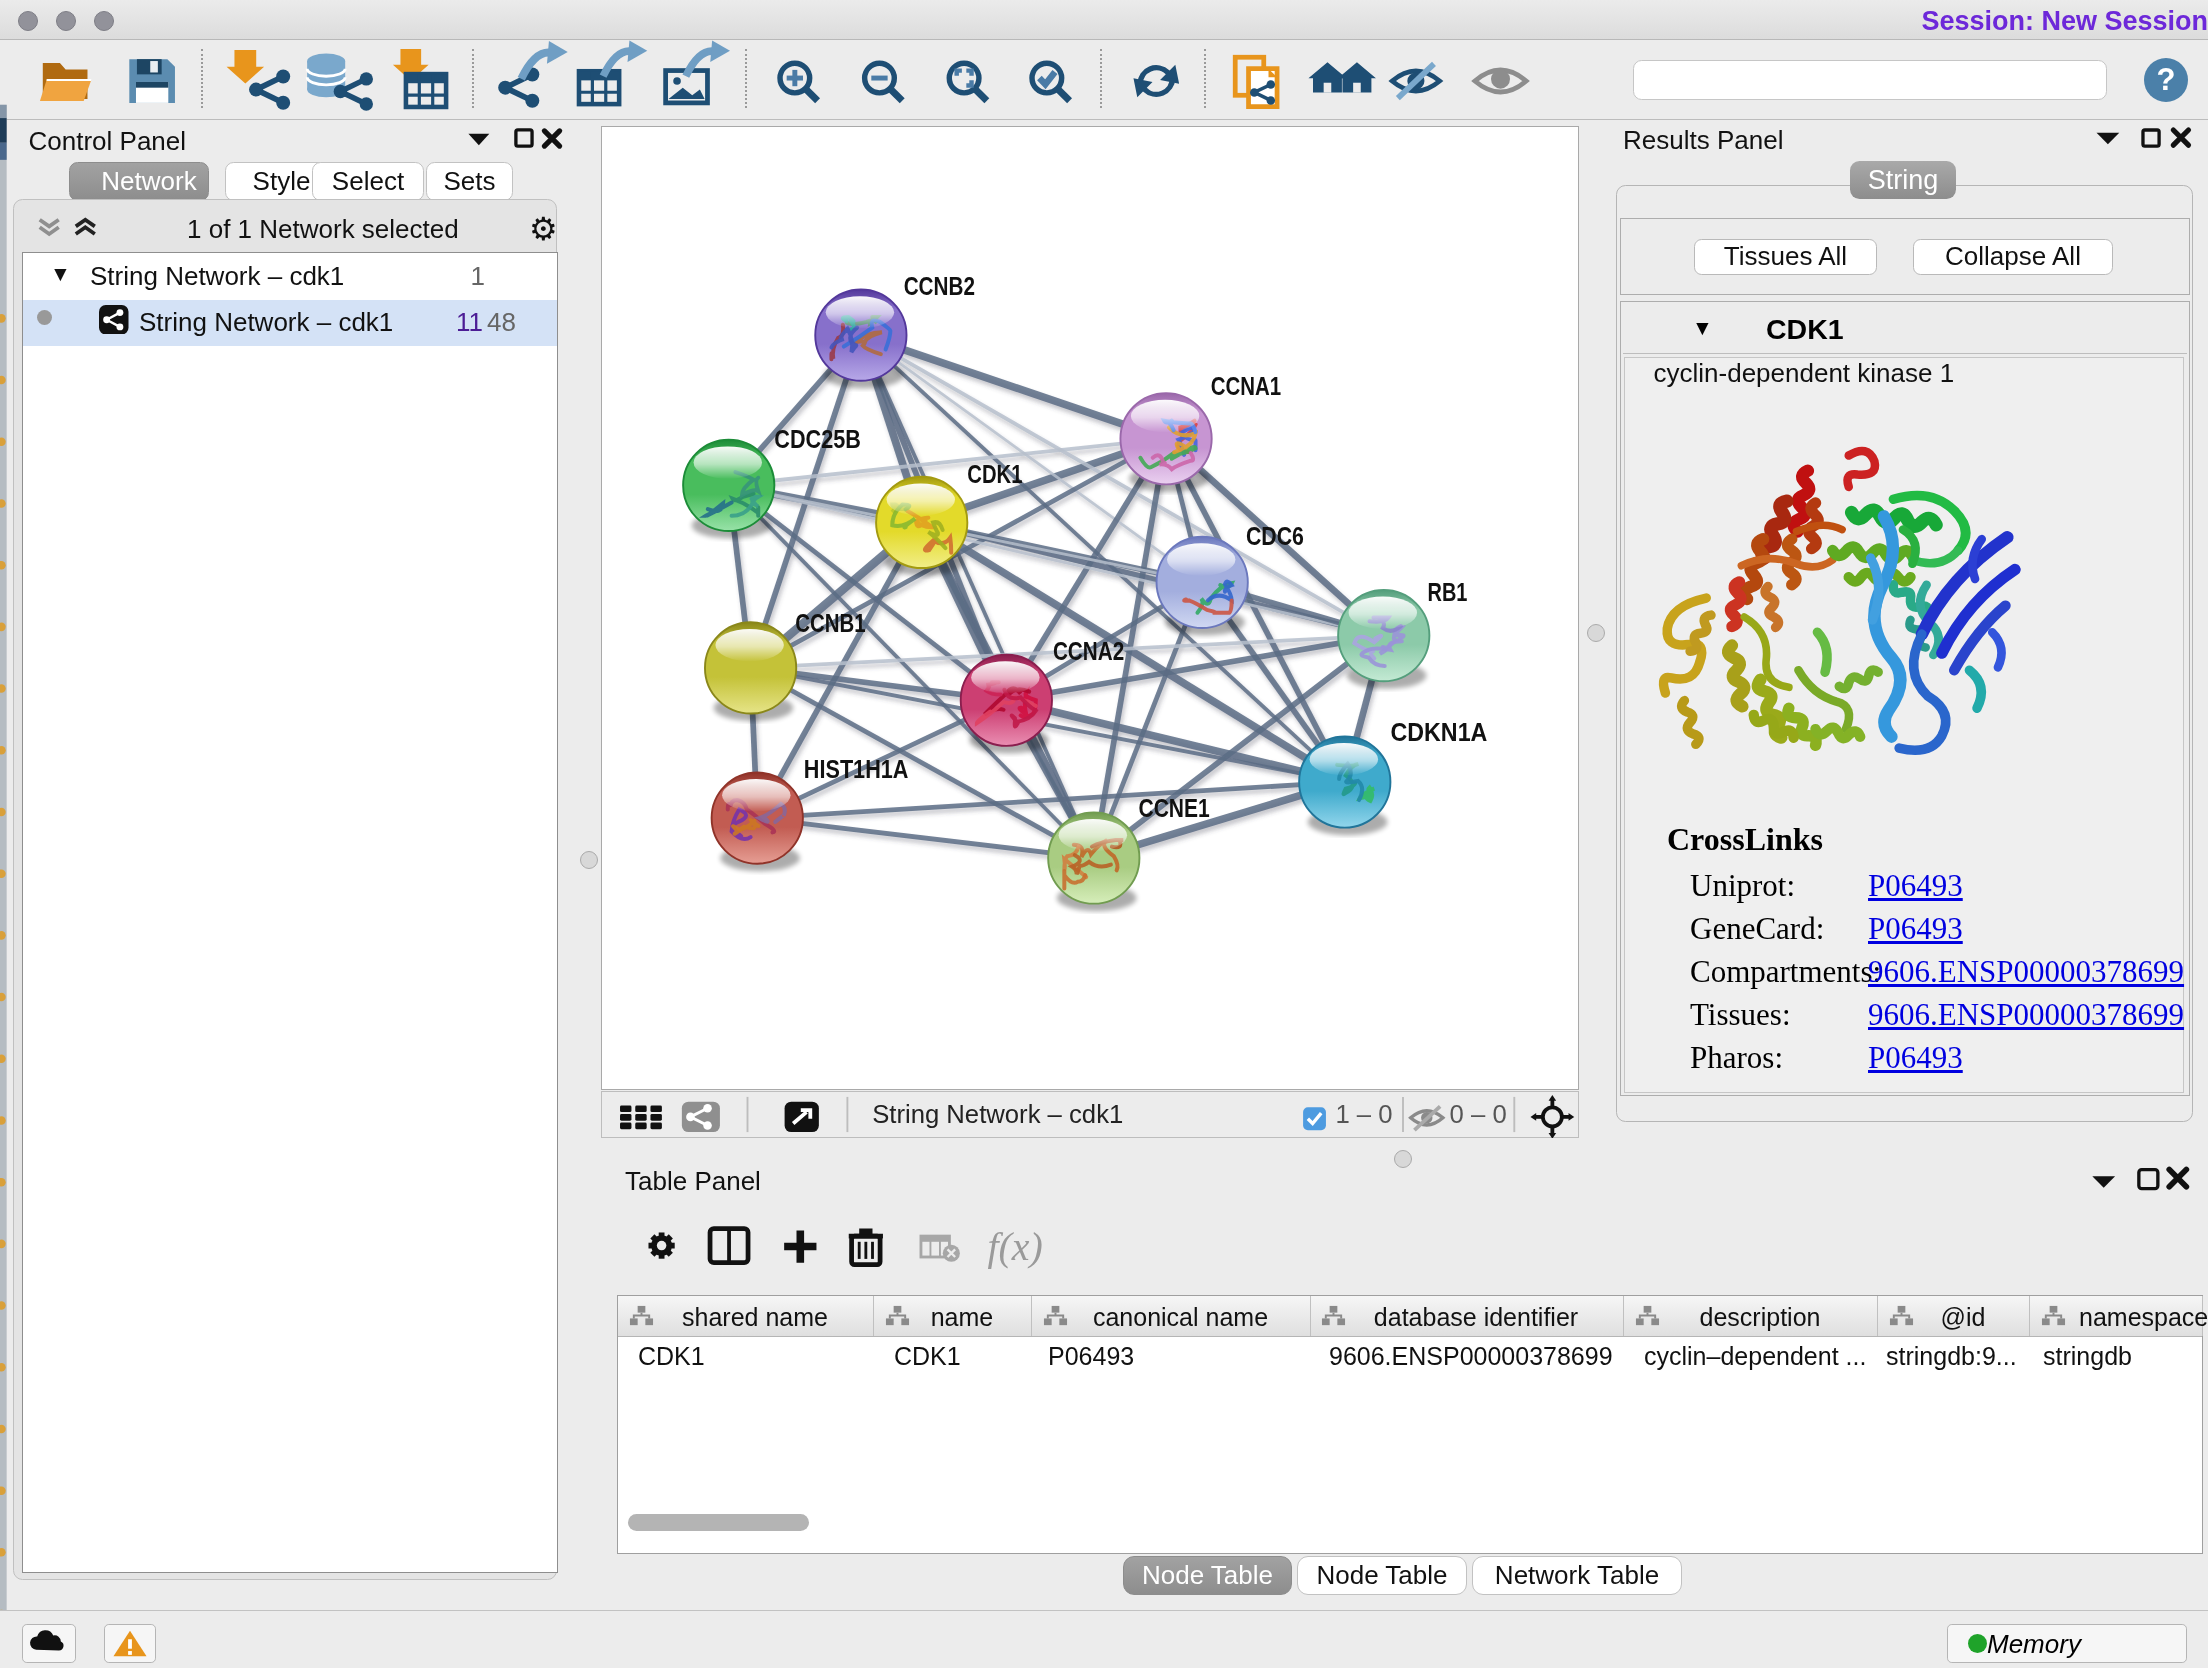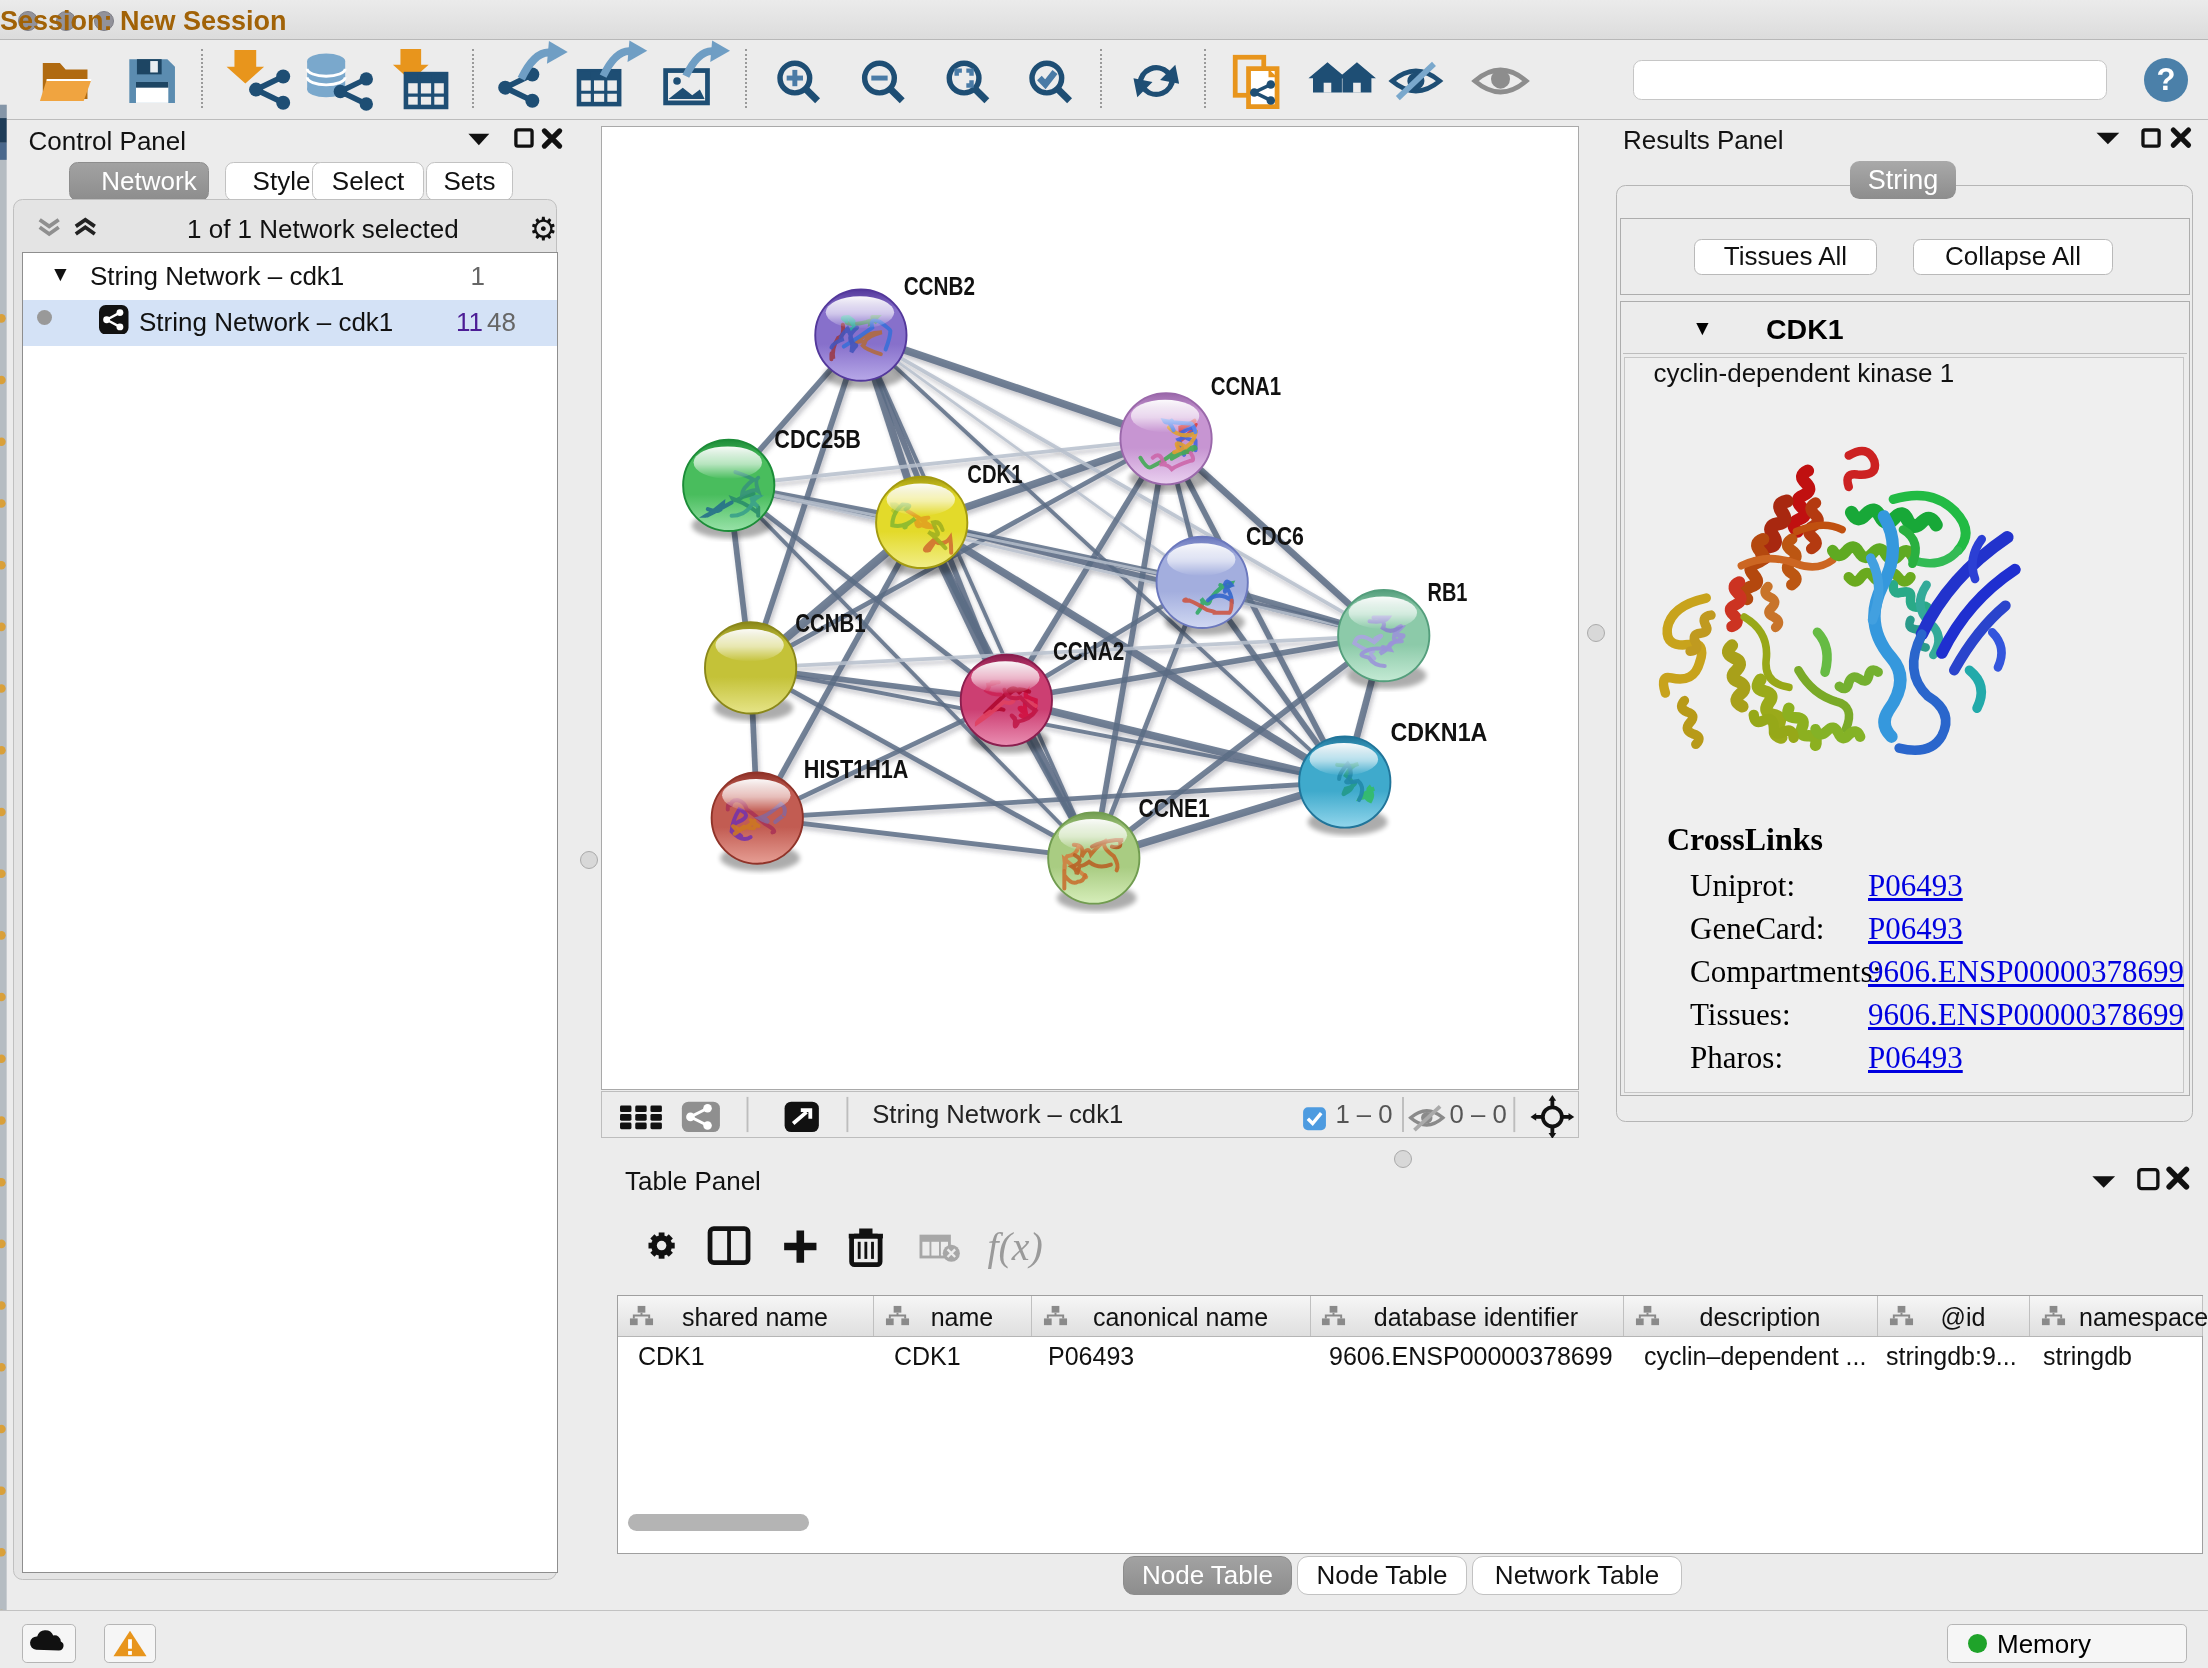--- a/index.html
+++ b/index.html
@@ -3,22 +3,22 @@
 <meta charset="utf-8">
 <style>
   html,body{margin:0;padding:0;}
   body{width:2208px;height:1668px;position:relative;background:#ececec;
        font-family:"Liberation Sans",sans-serif;overflow:hidden;}
   .abs{position:absolute;}
   .titlebar{left:0;top:0;width:2208px;height:39px;
     background:linear-gradient(#ebebeb,#dcdcdc);border-bottom:1px solid #b8b8b8;}
   .tl{position:absolute;top:10.5px;width:20px;height:20px;border-radius:50%;
       background:#92929a;border:1px solid #7e7e86;box-sizing:border-box;}
-  .title{position:absolute;top:5.7px;left:0;width:2208px;text-align:left;
-      font-size:27px;font-weight:600;color:#a16207;}
+  .title{position:absolute;top:5.7px;left:0;width:2208px;text-align:right;
+      font-size:27px;font-weight:600;color:#6d28d9;}
   .toolbar{left:0;top:40px;width:2208px;height:79px;background:#ececec;
       border-bottom:1px solid #bcbcbc;}
   .vdots{position:absolute;top:49px;height:59px;width:0;
       border-left:2.9px dotted #9a9a9a;}
   .searchbox{position:absolute;left:1633px;top:60px;width:474px;height:40px;
       background:#fff;border:1.9px solid #c6c6c6;border-radius:8.6px;box-sizing:border-box;}
   .helpq{position:absolute;left:2144px;top:58px;width:44px;height:44px;border-radius:50%;
       background:#4b80a9;color:#fff;font-weight:bold;font-size:31px;text-align:center;line-height:44px;}
 
   
@@ -769,20 +769,20 @@
     <path d="M15 27 a7 7 0 0 1 1 -14 a9 9 0 0 1 17 -1 a6.5 6.5 0 0 1 8 6.5 a5 5 0 0 1 -2 9.5 Z" fill="#111"></path>
   </svg>
 <div class="sbtn" style="left:104px;width:52px;"></div>
 <svg class="abs" style="left:104px;top:1624px;" width="52" height="39" viewBox="0 0 55 41">
     <path d="M27.5 7 L45 34 L10 34 Z" fill="#e8951c"></path>
     <rect x="25.5" y="16" width="4" height="10" fill="#fff"></rect>
     <rect x="25.5" y="28.5" width="4" height="4" fill="#fff"></rect>
   </svg>
 <div class="sbtn" style="left:1947px;width:240px;font-size:26px;">
   <span style="position:absolute;left:20px;top:8.6px;width:19px;height:19px;border-radius:50%;background:#1fa32a;"></span>
-  <span style="position:absolute;left:49px;top:3.8px;">Memory</span>
+  <span style="position:absolute;left:39px;top:3.8px;font-style:italic;">Memory</span>
 </div>
 
 <div class="abs" style="left:1587px;top:624px;width:16px;height:16px;border-radius:50%;background:#d8d8d8;border:1px solid #aaa;"></div>
 <div class="abs" style="left:580px;top:851px;width:16px;height:16px;border-radius:50%;background:#d8d8d8;border:1px solid #aaa;"></div>
 <div class="abs" style="left:1394px;top:1150px;width:16px;height:16px;border-radius:50%;background:#d8d8d8;border:1px solid #aaa;"></div>
 <div class="abs" style="left:628px;top:1514px;width:181px;height:17px;border-radius:8.6px;background:#b4b4b4;"></div>
 
 
 </body></html>

